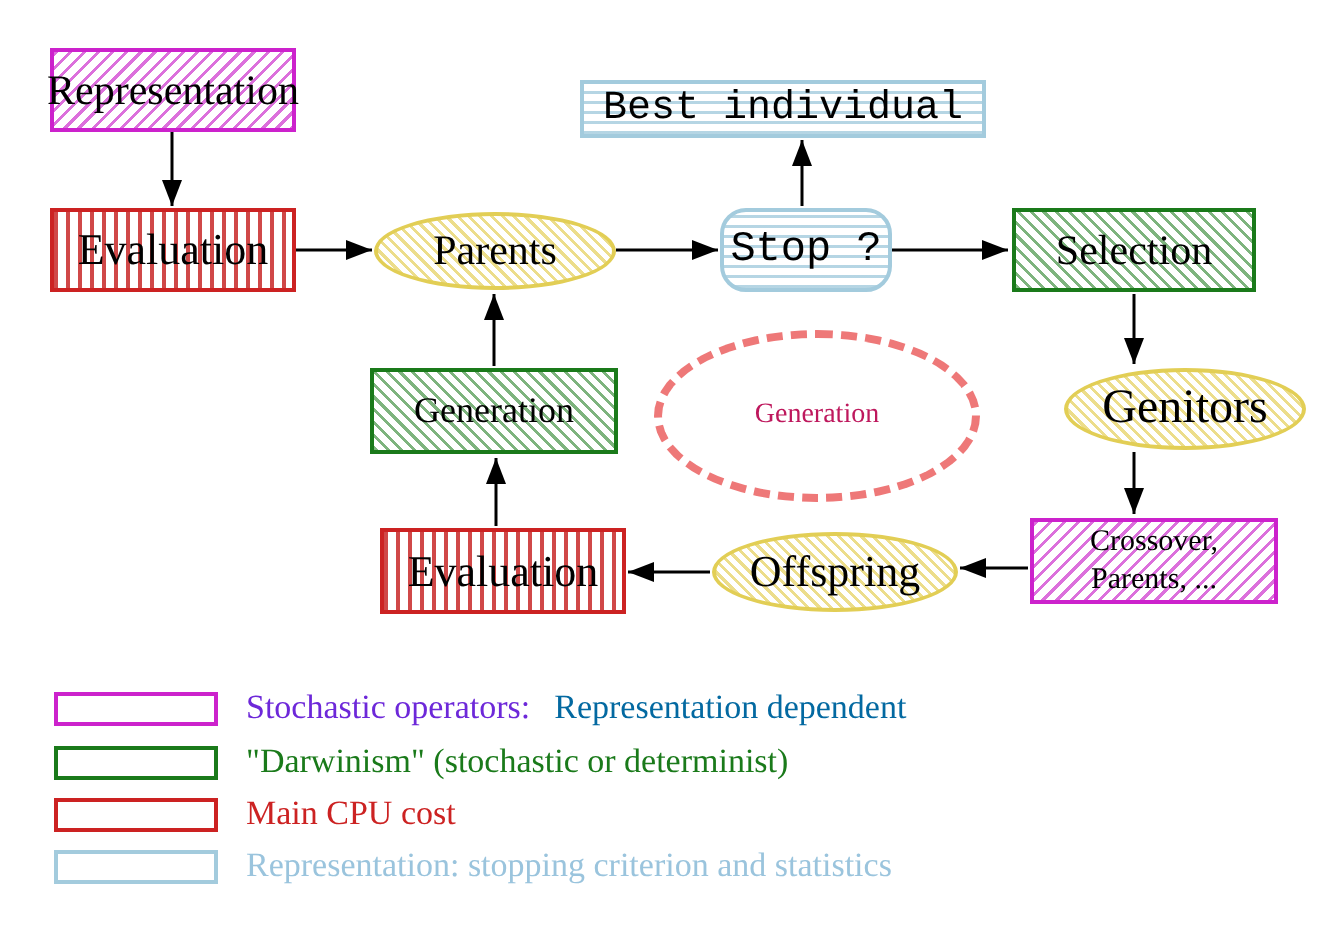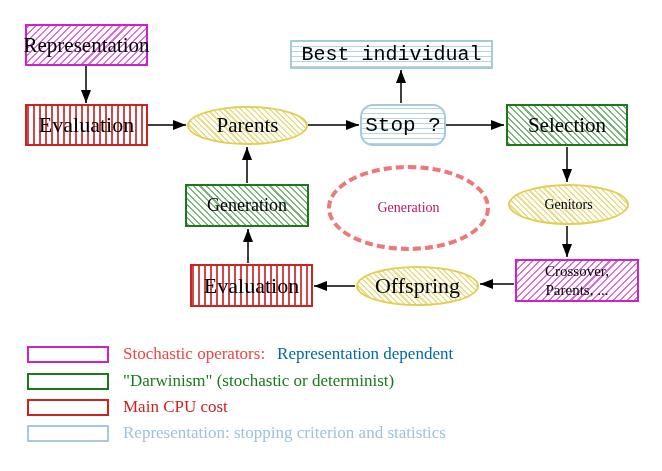--- a/index.html
+++ b/index.html
@@ -39,38 +39,38 @@
   .ellipse { border-radius:50%; }
   .rounded { border-radius:13px; }
 
   
   .n-init        { left:25px;  top:24px;  width:123px; height:42px; font-size:21px; }
   .n-eval-top    { left:25px;  top:104px; width:123px; height:42px; font-size:22px; }
   .n-parents     { left:187px; top:106px; width:121px; height:39px; font-size:21px; }
   .n-best        { left:290px; top:40px;  width:203px; height:29px; font-size:20px; }
   .n-stop        { left:360px; top:104px; width:86px;  height:42px; font-size:21px; }
   .n-selection   { left:506px; top:104px; width:122px; height:42px; font-size:21px; }
-  .n-genitors    { left:508px; top:184px; width:121px; height:41px; font-size:14px; }
+  .n-genitors    { left:532px; top:184px; width:121px; height:41px; font-size:24px; }
   .n-crossover   { left:515px; top:259px; width:124px; height:43px; font-size:15px; flex-direction:column; line-height:1.25; }
   .n-offspring   { left:356px; top:266px; width:123px; height:40px; font-size:22px; }
   .n-eval-bot    { left:190px; top:264px; width:123px; height:43px; font-size:22px; }
   .n-replacement { left:185px; top:184px; width:124px; height:43px; font-size:18px; }
   .n-generation  {
     left:327px; top:165px; width:163px; height:86px; font-size:14px;
     border:4px dashed #ee7878; border-radius:50%; color:#be185d; background:transparent;
   }
 
   .arrow-layer { position:absolute; left:0; top:0; width:662px; height:471px; }
 
   
   .legend-row { position:absolute; left:27px; height:18px; display:flex; align-items:center; }
   .lr-1 { top:345px; } .lr-2 { top:372px; } .lr-3 { top:398px; } .lr-4 { top:424px; }
   .swatch { box-sizing:border-box; width:82px; height:17px; flex:0 0 82px; background:#fff; }
   .legend-text { margin-left:14px; font-size:17px; white-space:nowrap; }
-  .t-magenta { color:#ef4444; }
+  .t-magenta { color:#6d28d9; }
   .t-yellow  { color:#0369a1; margin-left:12px; }
   .t-green   { color:#1a7a1a; }
   .t-red     { color:#cc2222; }
   .t-cyan    { color:#9ac4dd; }
 </style>
 </head>
 <body>
 
 <div class="canvas">
 

